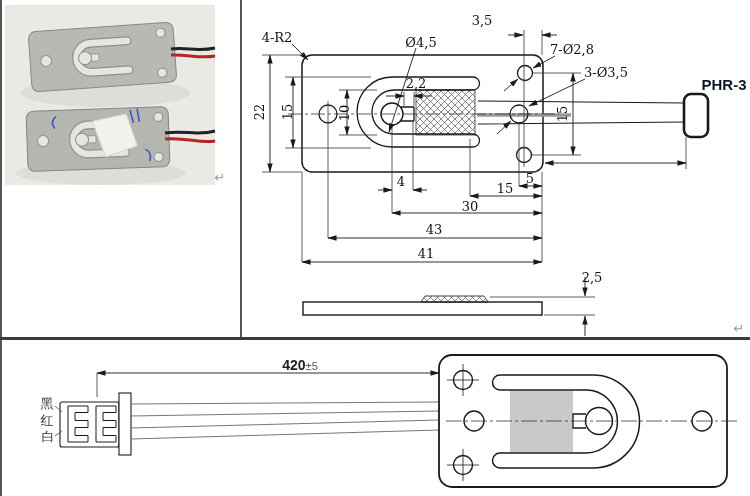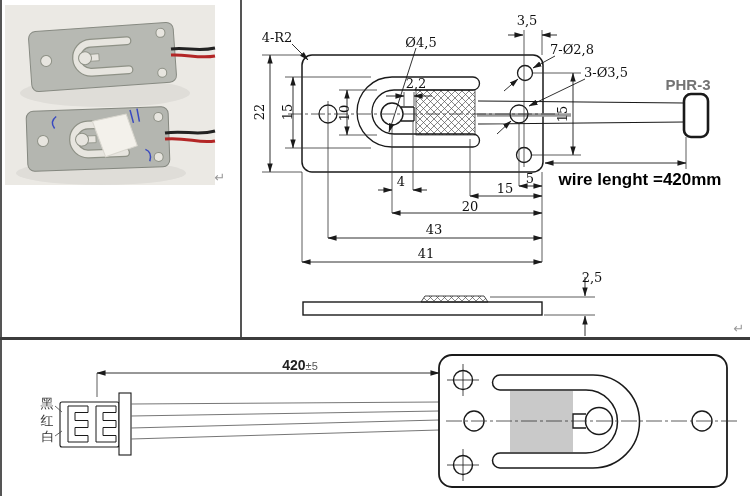--- a/index.html
+++ b/index.html
@@ -4,21 +4,21 @@
 <style>
   html,body{margin:0;padding:0;background:#fff;}
   .page{position:relative;width:750px;height:496px;background:#ffffff;overflow:hidden;
         font-family:"Liberation Sans",sans-serif;}
   .border-v{position:absolute;background:#555;}
   .border-h{position:absolute;background:#3c3c3c;}
   .art{position:absolute;left:0;top:0;}
   .lab{position:absolute;font:13px "DejaVu Serif",serif;color:#111;
        transform:translate(-50%,-50%);white-space:nowrap;z-index:5;}
   .rot{transform:translate(-50%,-50%) rotate(-90deg);}
-  .bsans{font:bold 15px "Liberation Sans",sans-serif;color:#737373;}
+  .bsans{font:bold 15px "Liberation Sans",sans-serif;color:#0f172a;margin-left:36px;}
   .bsans-lg{font:bold 17px "Liberation Sans",sans-serif;color:#000;}
   .bdim{font:bold 14px "Liberation Sans",sans-serif;color:#222;}
   .bdim .tol{font:11px "Liberation Sans",sans-serif;color:#555;font-weight:normal;}
   .cjk{font:13px "Liberation Sans",sans-serif;color:#333;}
   .ret{position:absolute;font:13px "DejaVu Sans",sans-serif;color:#999;
        transform:translate(-50%,-50%);z-index:5;}
 </style>
 </head>
 <body>
 
@@ -203,35 +203,34 @@
         <circle cx="463" cy="465" r="9.5" stroke-width="1.4"></circle>
         <path d="M447,465 H479 M463,449 V481" stroke-width="0.8"></path>
       </g>
       <path d="M446,421 H737" stroke-width="0.8" stroke="#333" stroke-dasharray="16 3 3 3"></path>
     </g>
   </svg>
 
   <span class="lab" style="left:277px;top:37px">4-R2</span>
   <span class="lab" style="left:421px;top:42px">Ø4,5</span>
   <span class="lab" style="left:416px;top:83px">2,2</span>
-  <span class="lab" style="left:527px;top:20px">3,5</span>
+  <span class="lab" style="left:482px;top:20px">3,5</span>
   <span class="lab" style="left:572px;top:49px">7-Ø2,8</span>
   <span class="lab" style="left:606px;top:72px">3-Ø3,5</span>
   <span class="lab bsans" style="left:688px;top:84px">PHR-3</span>
   <span class="lab rot" style="left:259px;top:112px">22</span>
   <span class="lab rot" style="left:287px;top:112px">15</span>
   <span class="lab rot" style="left:344px;top:113px">10</span>
   <span class="lab rot" style="left:562px;top:114px">15</span>
   <span class="lab" style="left:401px;top:181px">4</span>
   <span class="lab" style="left:530px;top:178px">5</span>
   <span class="lab" style="left:505px;top:188px">15</span>
-  <span class="lab" style="left:470px;top:206px">20</span>
+  <span class="lab" style="left:470px;top:206px">30</span>
   <span class="lab" style="left:434px;top:229px">43</span>
   <span class="lab" style="left:426px;top:253px">41</span>
-  <span class="lab bsans-lg" style="left:640px;top:180px">wire lenght =420mm</span>
   <span class="lab" style="left:592px;top:277px">2,5</span>
 
   <span class="lab bdim" style="left:300px;top:365px"><b>420</b><span class="tol">±5</span></span>
   <span class="lab cjk" style="left:47px;top:404px">黑</span>
   <span class="lab cjk" style="left:47px;top:421px">红</span>
   <span class="lab cjk" style="left:48px;top:437px">白</span>
 
   <span class="ret" style="left:220px;top:177px">↵</span>
   <span class="ret" style="left:739px;top:328px">↵</span>
 

